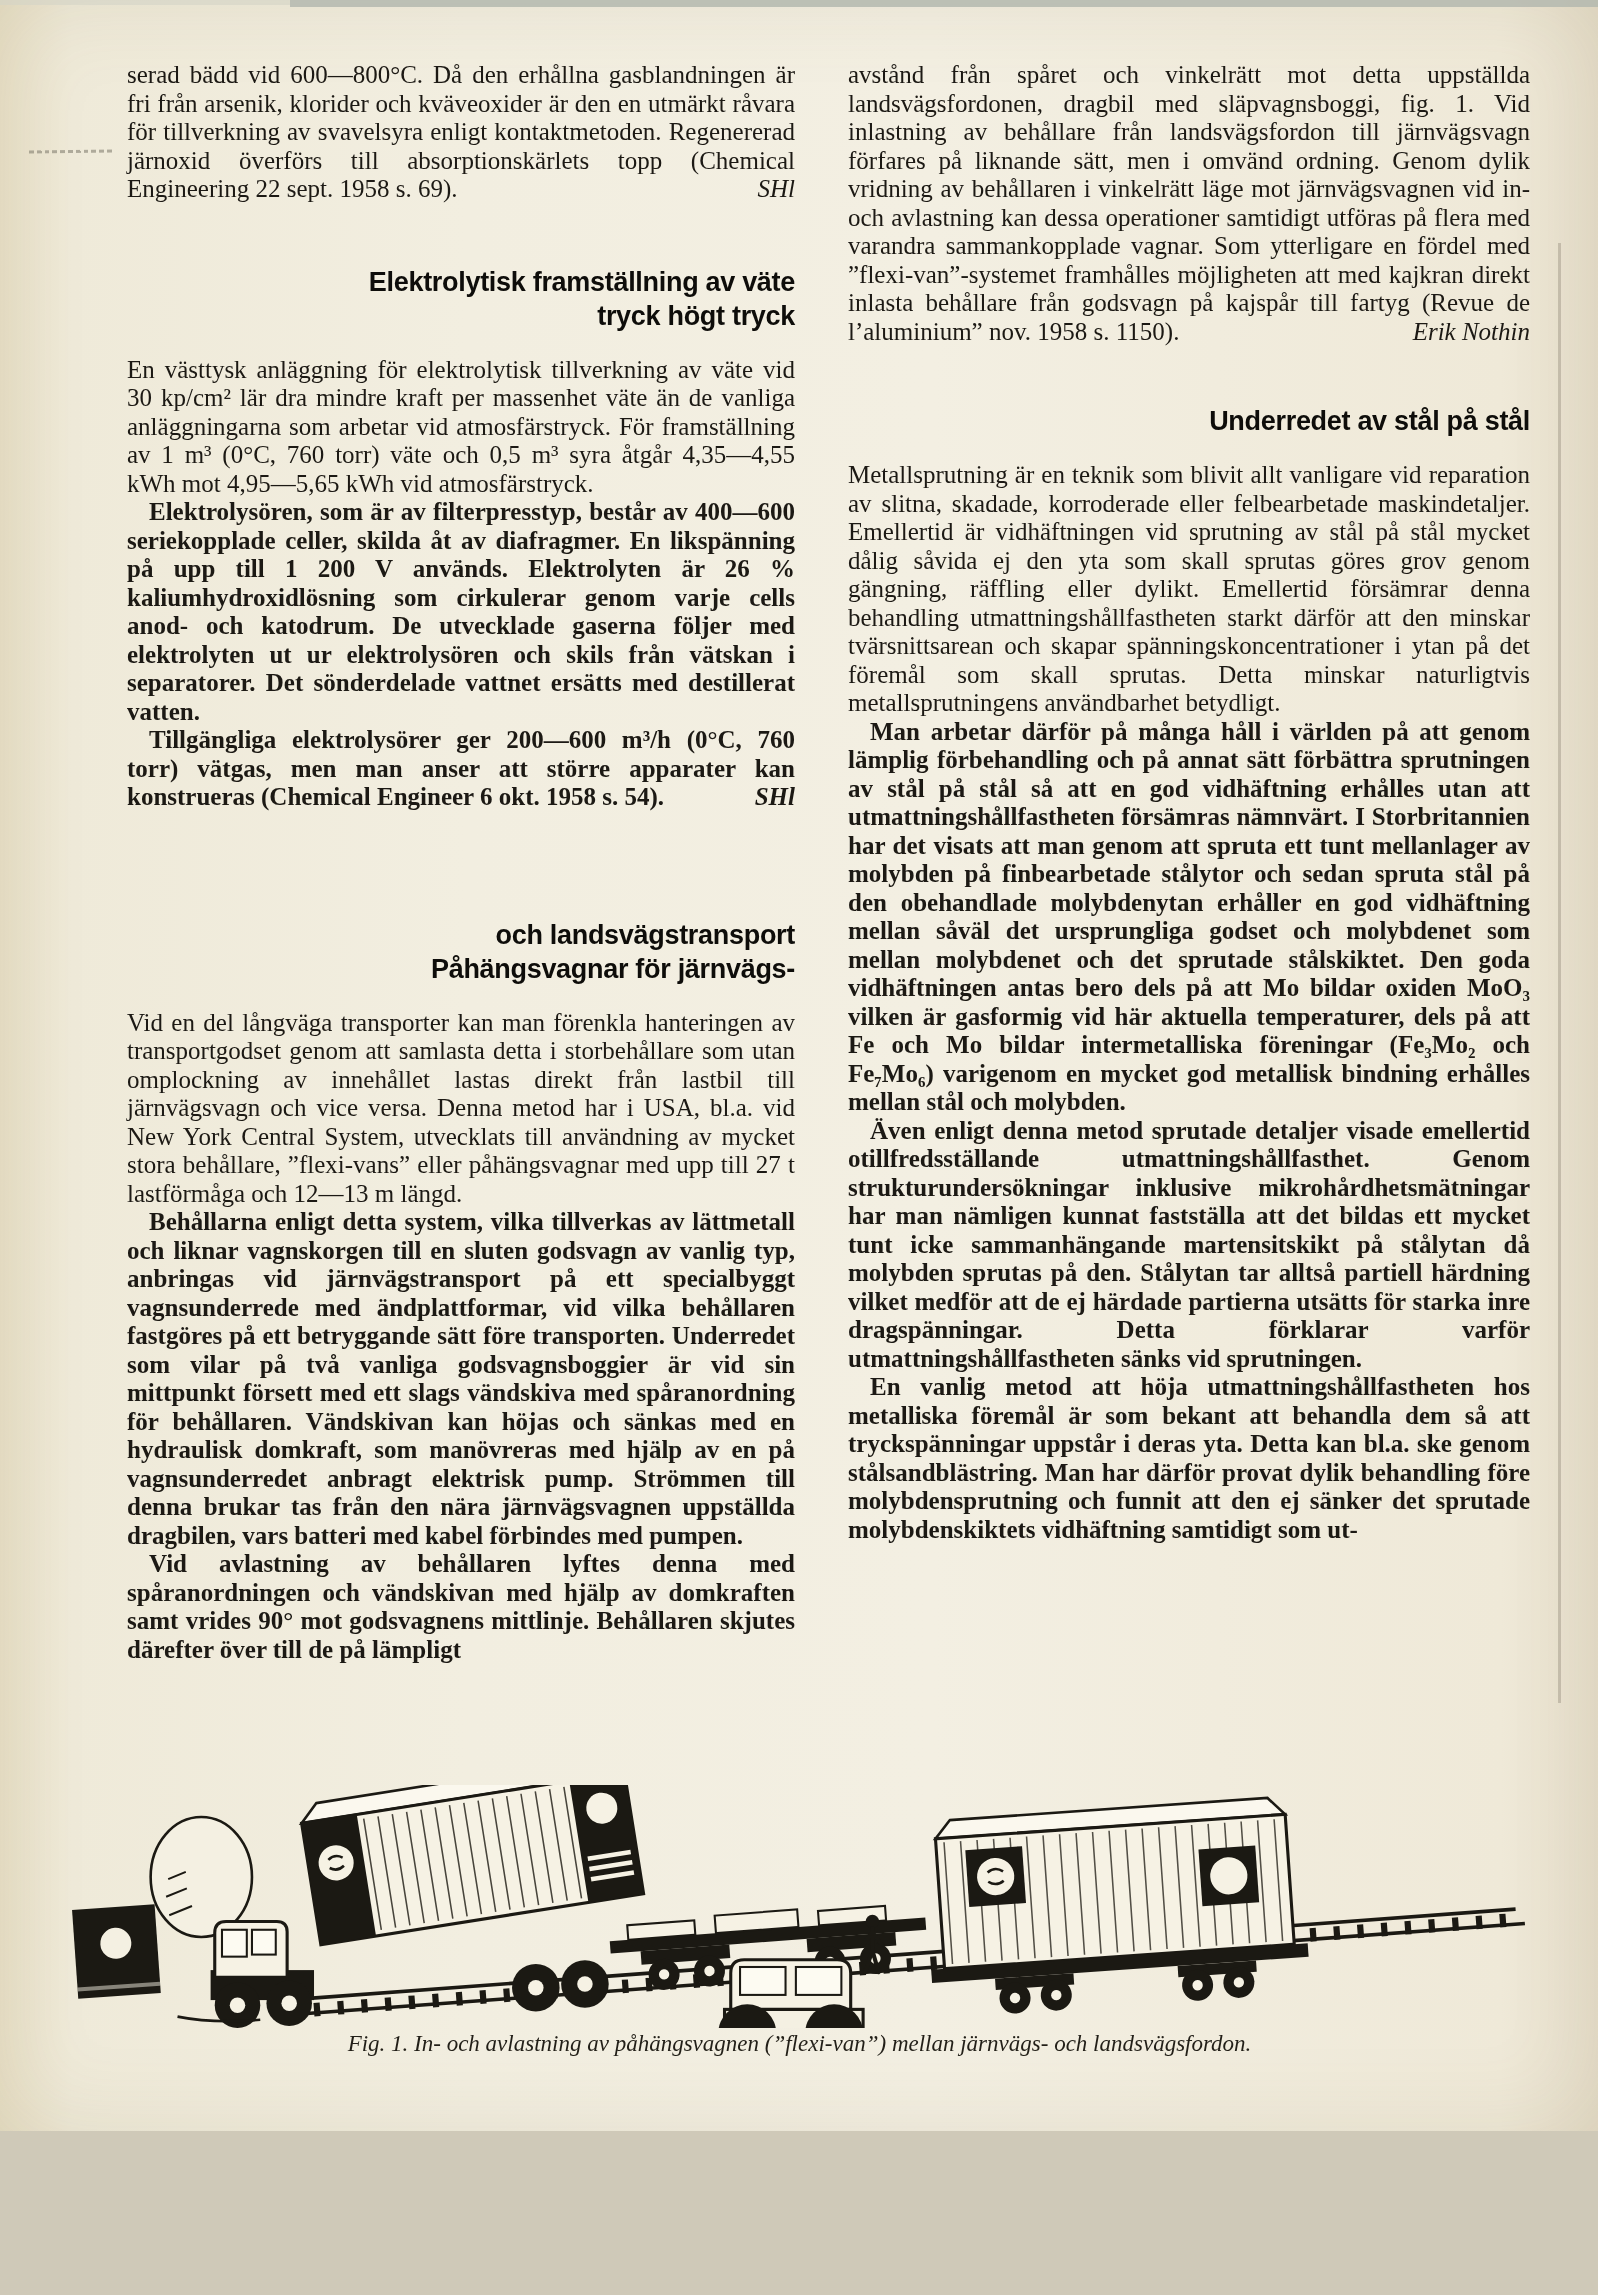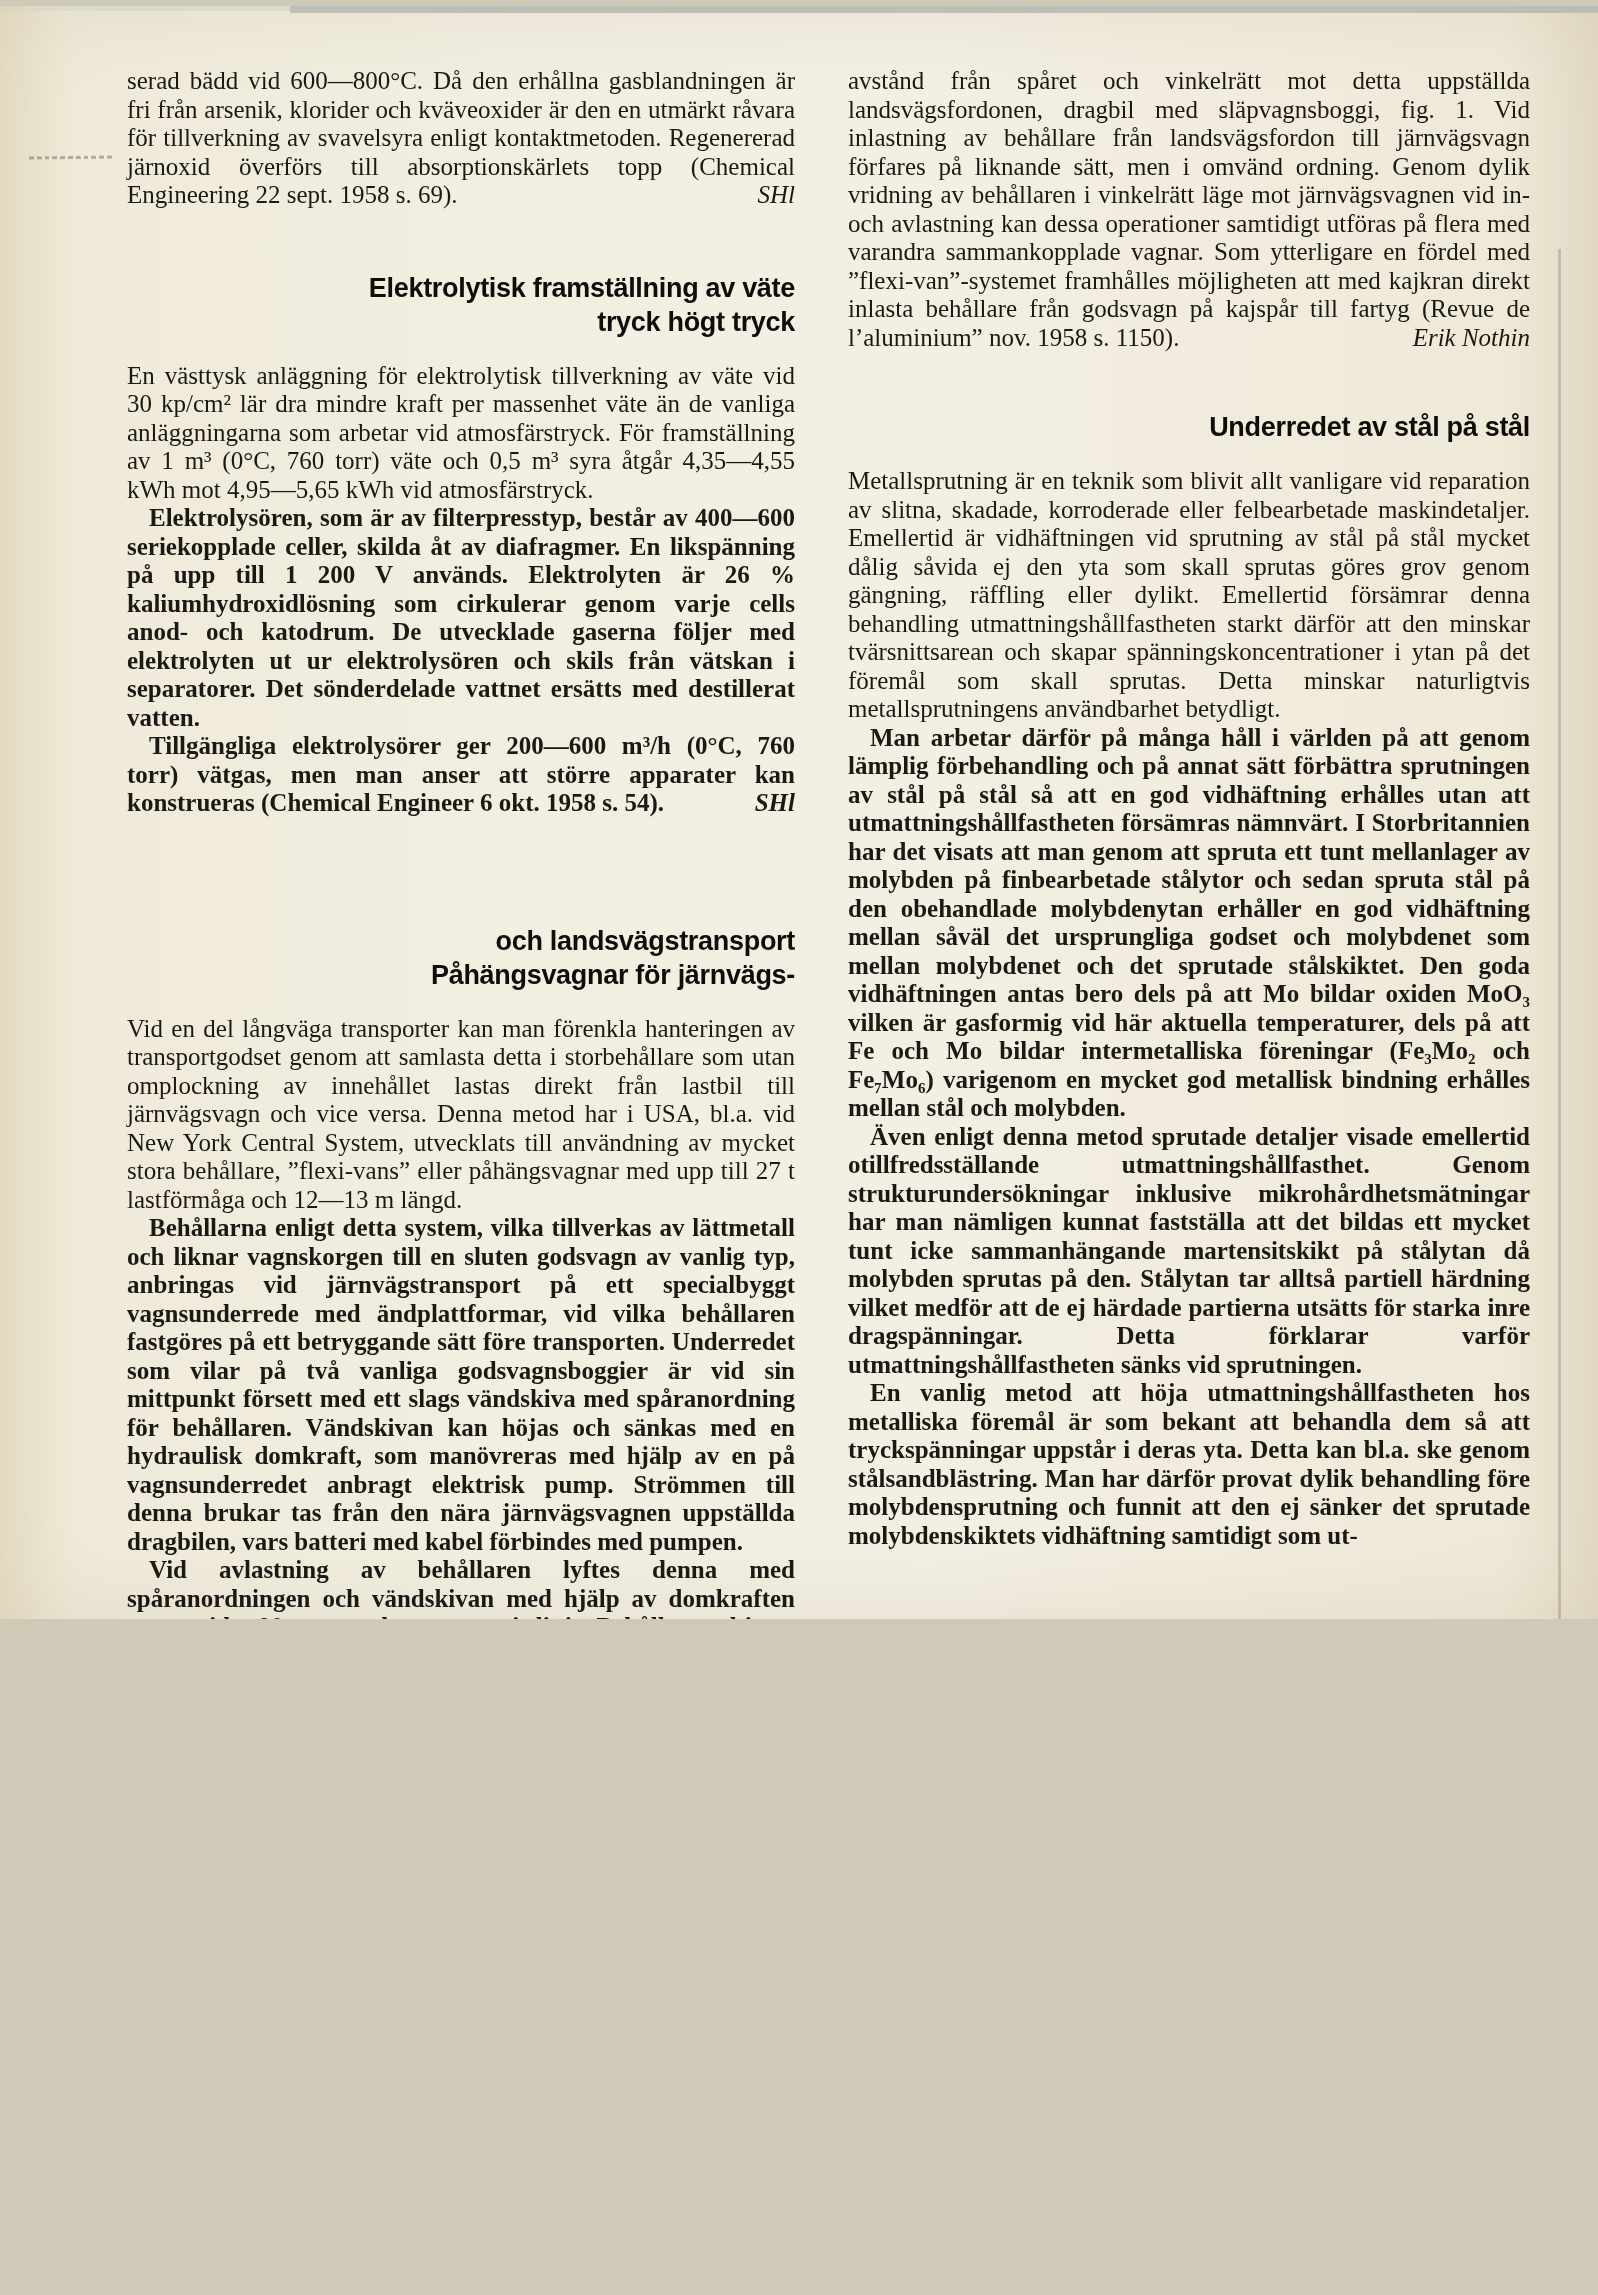--- a/index.html
+++ b/index.html
@@ -1,20 +1,20 @@
 <!DOCTYPE html>
 <html lang="sv" style="font-size:8.3px"><head>
 <meta charset="utf-8">
 <title>Teknisk Tidskrift 1959 s. 347</title>
 <style>
   html,body{margin:0;padding:0;background:#cfc9b8;}
   .page{
     position:relative;
-    width:1599px;height:1613px;
-    margin:6px auto;
+    width:1599px;height:2131px;
+    margin:0 auto;
     background:
       linear-gradient(90deg,#e9e1c9 0px,#efead9 72px,#f2eee0 466px,#f3efe2 932px,#efe9d8 1501px,#e6decb 1599px);
     box-shadow:inset 0 0 93px rgba(120,105,60,.12);
     overflow:hidden;
     font-family:"Liberation Serif","DejaVu Serif",serif;
     color:#1c1914;
   }
   .scan-strip-top{position:absolute;top:0;left:290px;right:0;height:7.2px;background:#b4b9af;opacity:.85;}
   .scan-strip-top-left{position:absolute;top:0;left:0;width:290px;height:5.2px;background:#d4d3c6;opacity:.6;}
   .scan-shadow-right{position:absolute;top:243px;left:1558px;width:3.1px;height:1460px;background:rgba(60,52,35,.20);filter:blur(0.5px);}

